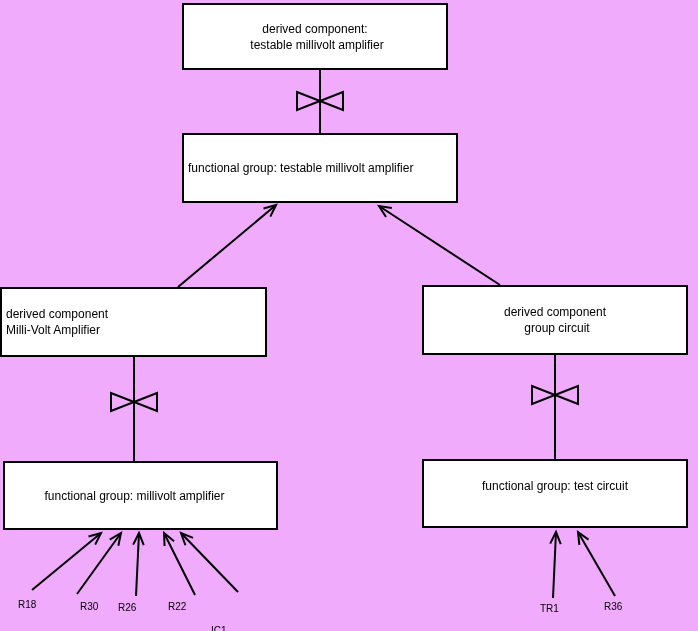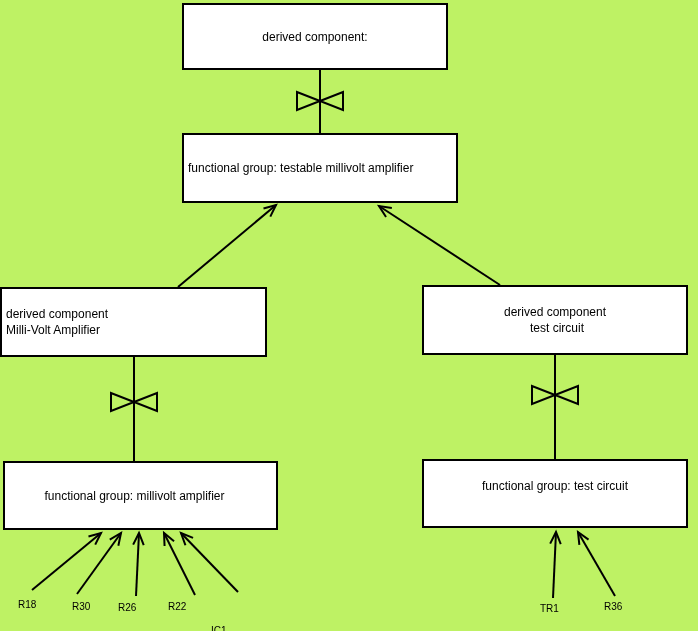--- a/index.html
+++ b/index.html
@@ -4,21 +4,21 @@
 <style>
   html, body {
     margin: 0;
     padding: 0;
     background: #ffffff;
   }
   #canvas {
     position: relative;
     width: 698px;
     height: 631px;
-    background: #bef264;
+    background: #f0abfc;
     font-family: "Liberation Sans", sans-serif;
     overflow: hidden;
   }
   svg.diagram {
     position: absolute;
     left: 0;
     top: 0;
     width: 698px;
     height: 631px;
   }
@@ -126,30 +126,30 @@
         <rect x="183" y="4" width="264" height="65" class="box-rect"></rect>
         <rect x="183" y="134" width="274" height="68" class="box-rect"></rect>
         <rect x="1" y="288" width="265" height="68" class="box-rect"></rect>
         <rect x="423" y="286" width="264" height="68" class="box-rect"></rect>
         <rect x="4" y="462" width="273" height="67" class="box-rect"></rect>
         <rect x="423" y="460" width="264" height="67" class="box-rect"></rect>
       </g>
   </svg>
 
   <div id="box-labels">
-      <div class="box-label" style="left: 182px; top: 3px; width: 266px; height: 67px; display: flex; flex-direction: column; justify-content: center; align-items: center; box-sizing: border-box;"><span>derived component:</span></div>
+      <div class="box-label" style="left: 182px; top: 3px; width: 266px; height: 67px; display: flex; flex-direction: column; justify-content: center; align-items: center; box-sizing: border-box;"><span>derived component:</span><span style="text-indent: 4px;">testable millivolt amplifier</span></div>
       <div class="box-label" style="left: 182px; top: 133px; width: 296px; height: 70px; display: flex; flex-direction: column; justify-content: center; align-items: flex-start; padding-left: 6px; box-sizing: border-box;"><span>functional group: testable millivolt amplifier</span></div>
       <div class="box-label" style="left: 0px; top: 287px; width: 267px; height: 70px; display: flex; flex-direction: column; justify-content: center; align-items: flex-start; padding-left: 6px; box-sizing: border-box;"><span>derived component</span><span>Milli-Volt Amplifier</span></div>
-      <div class="box-label" style="left: 422px; top: 285px; width: 266px; height: 70px; display: flex; flex-direction: column; justify-content: center; align-items: center; box-sizing: border-box;"><span>derived component</span><span style="text-indent: 4px;">test circuit</span></div>
+      <div class="box-label" style="left: 422px; top: 285px; width: 266px; height: 70px; display: flex; flex-direction: column; justify-content: center; align-items: center; box-sizing: border-box;"><span>derived component</span><span style="text-indent: 4px;">group circuit</span></div>
       <div class="box-label" style="left: 3px; top: 461px; width: 263px; height: 69px; display: flex; flex-direction: column; justify-content: center; align-items: center; box-sizing: border-box;"><span>functional group: millivolt amplifier</span></div>
       <div class="box-label" style="left: 422px; top: 459px; width: 266px; height: 53px; display: flex; flex-direction: column; justify-content: center; align-items: center; box-sizing: border-box;"><span>functional group: test circuit</span></div>
     </div>
   <div id="leaf-labels">
       <span class="leaf-label" style="left: 18px; top: 599px;">R18</span>
-      <span class="leaf-label" style="left: 72px; top: 601px;">R30</span>
+      <span class="leaf-label" style="left: 80px; top: 601px;">R30</span>
       <span class="leaf-label" style="left: 118px; top: 602px;">R26</span>
       <span class="leaf-label" style="left: 168px; top: 601px;">R22</span>
       <span class="leaf-label" style="left: 211px; top: 599px; margin-top: 26px;">IC1</span>
       <span class="leaf-label" style="left: 540px; top: 603px;">TR1</span>
       <span class="leaf-label" style="left: 604px; top: 601px;">R36</span>
     </div>
 
 </div>
 
 </body></html>

